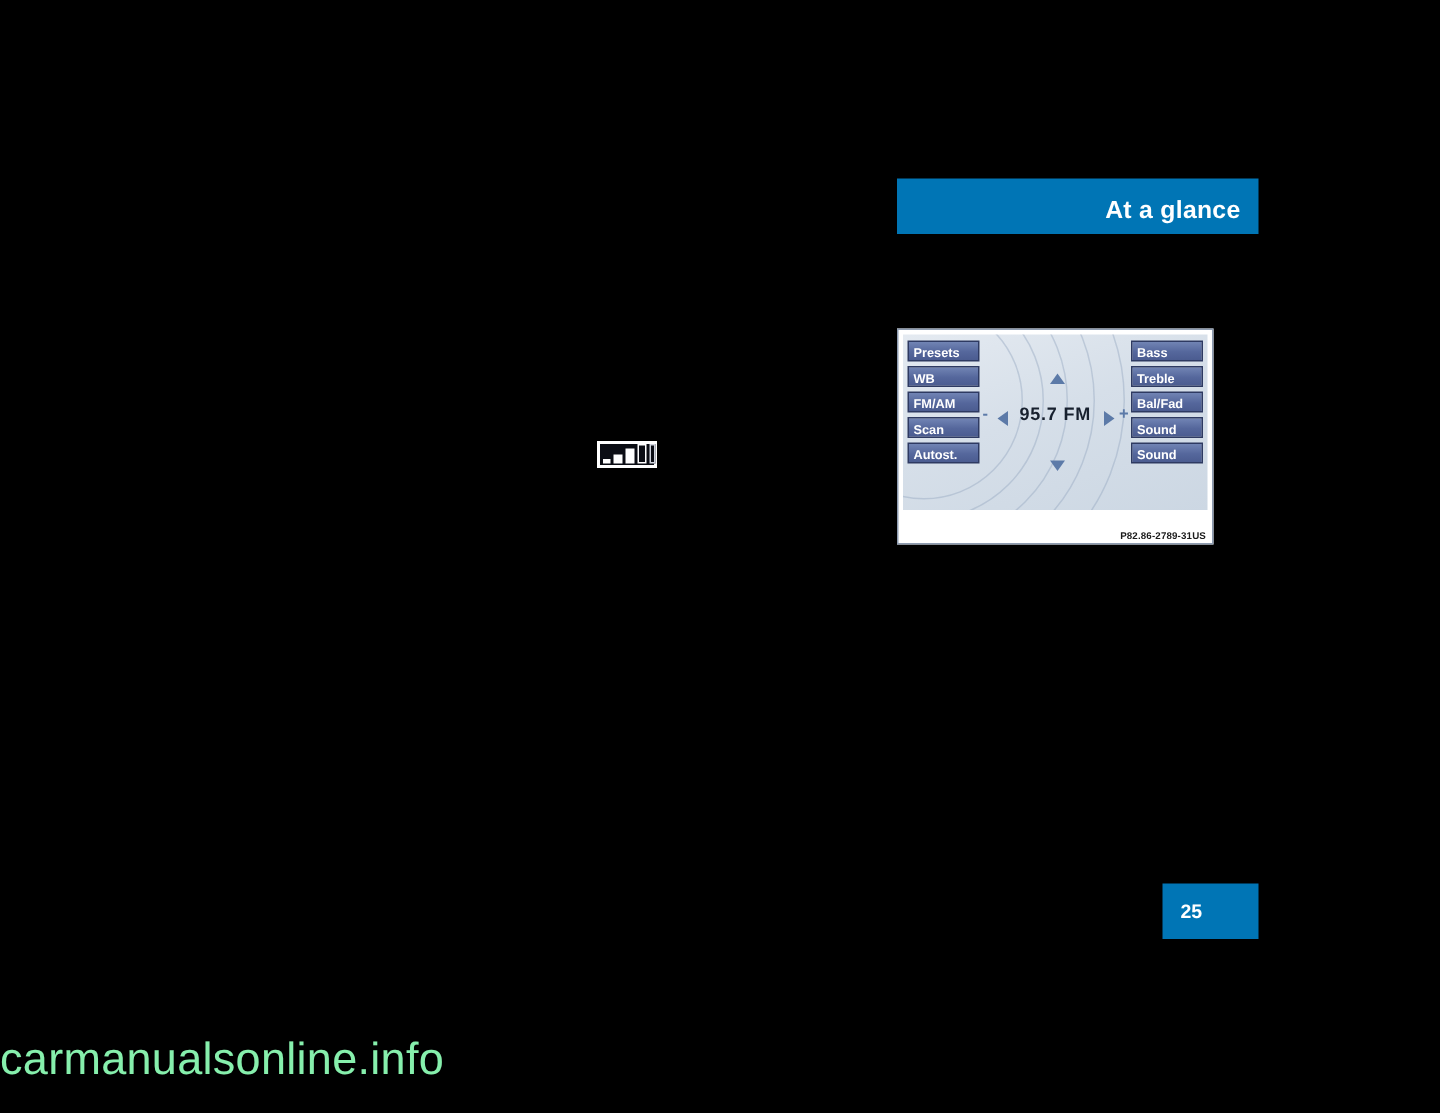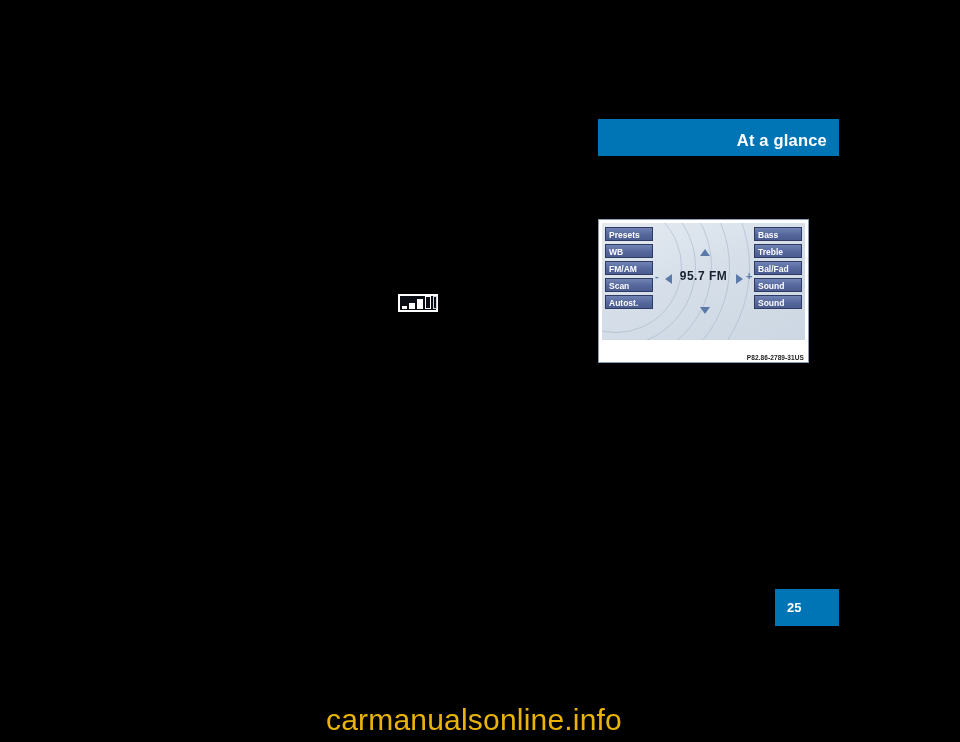--- a/index.html
+++ b/index.html
@@ -236,23 +236,23 @@
     font-size: 13px;
     font-weight: bold;
     line-height: 22px;
   }
 
   
   #watermark {
     position: absolute;
     left: 0;
     right: 12px;
-    bottom: 5px;
-    text-align: center;
-    color: #eab308;
+    bottom: 18px;
+    text-align: left;
+    color: #86efac;
     font-size: 30px;
     letter-spacing: 0.2px;
     white-space: nowrap;
   }
 </style>
 </head>
 <body>
 
 <div id="page">
 

